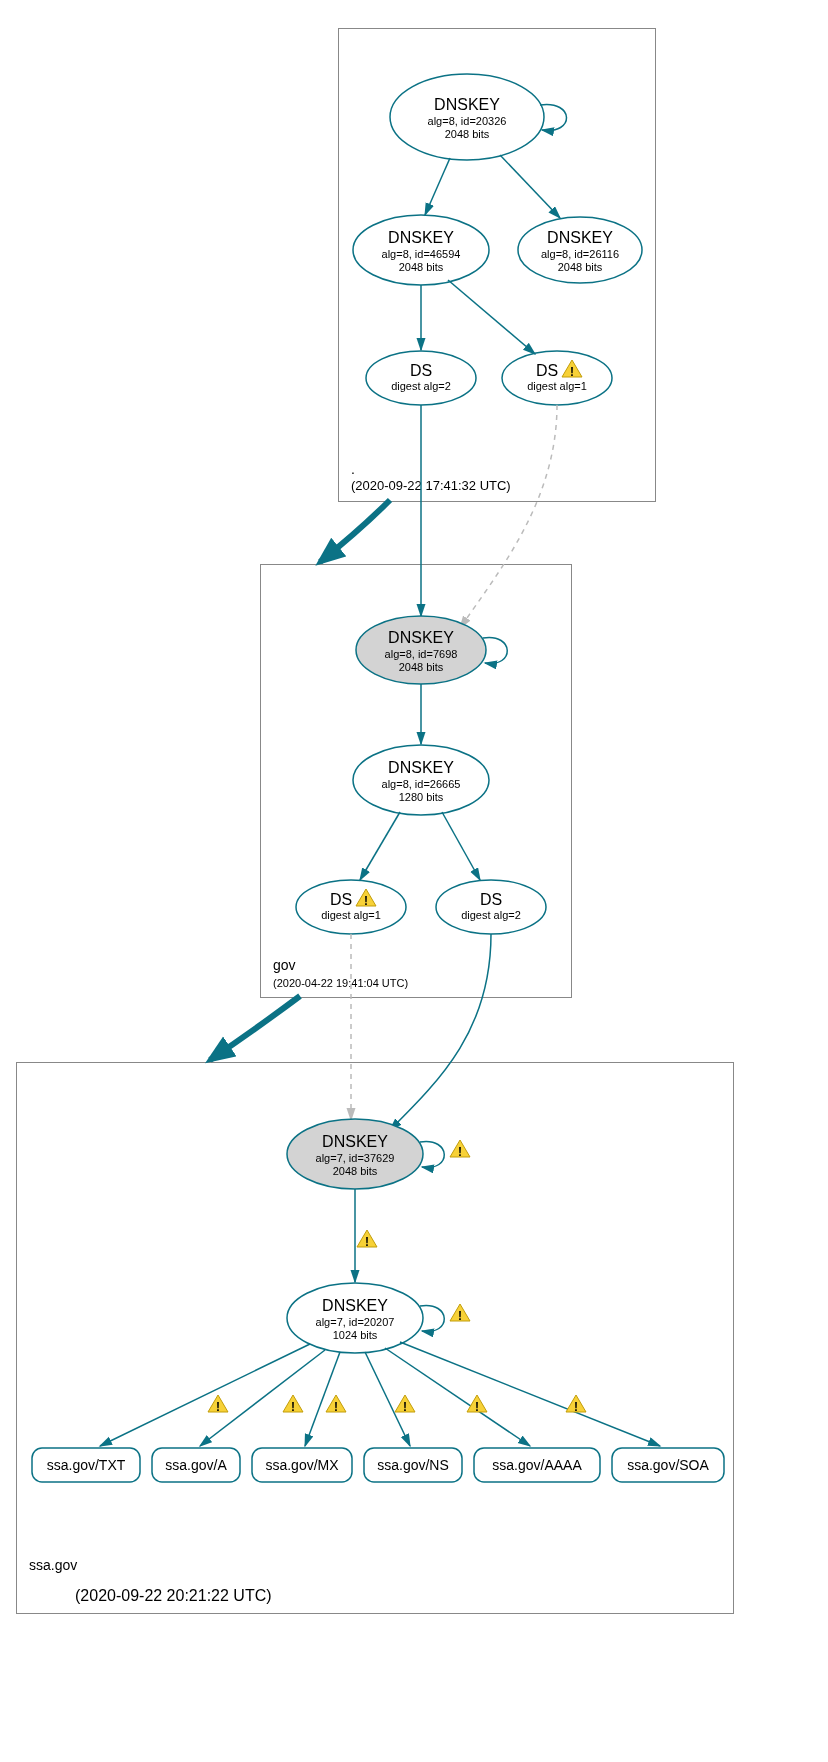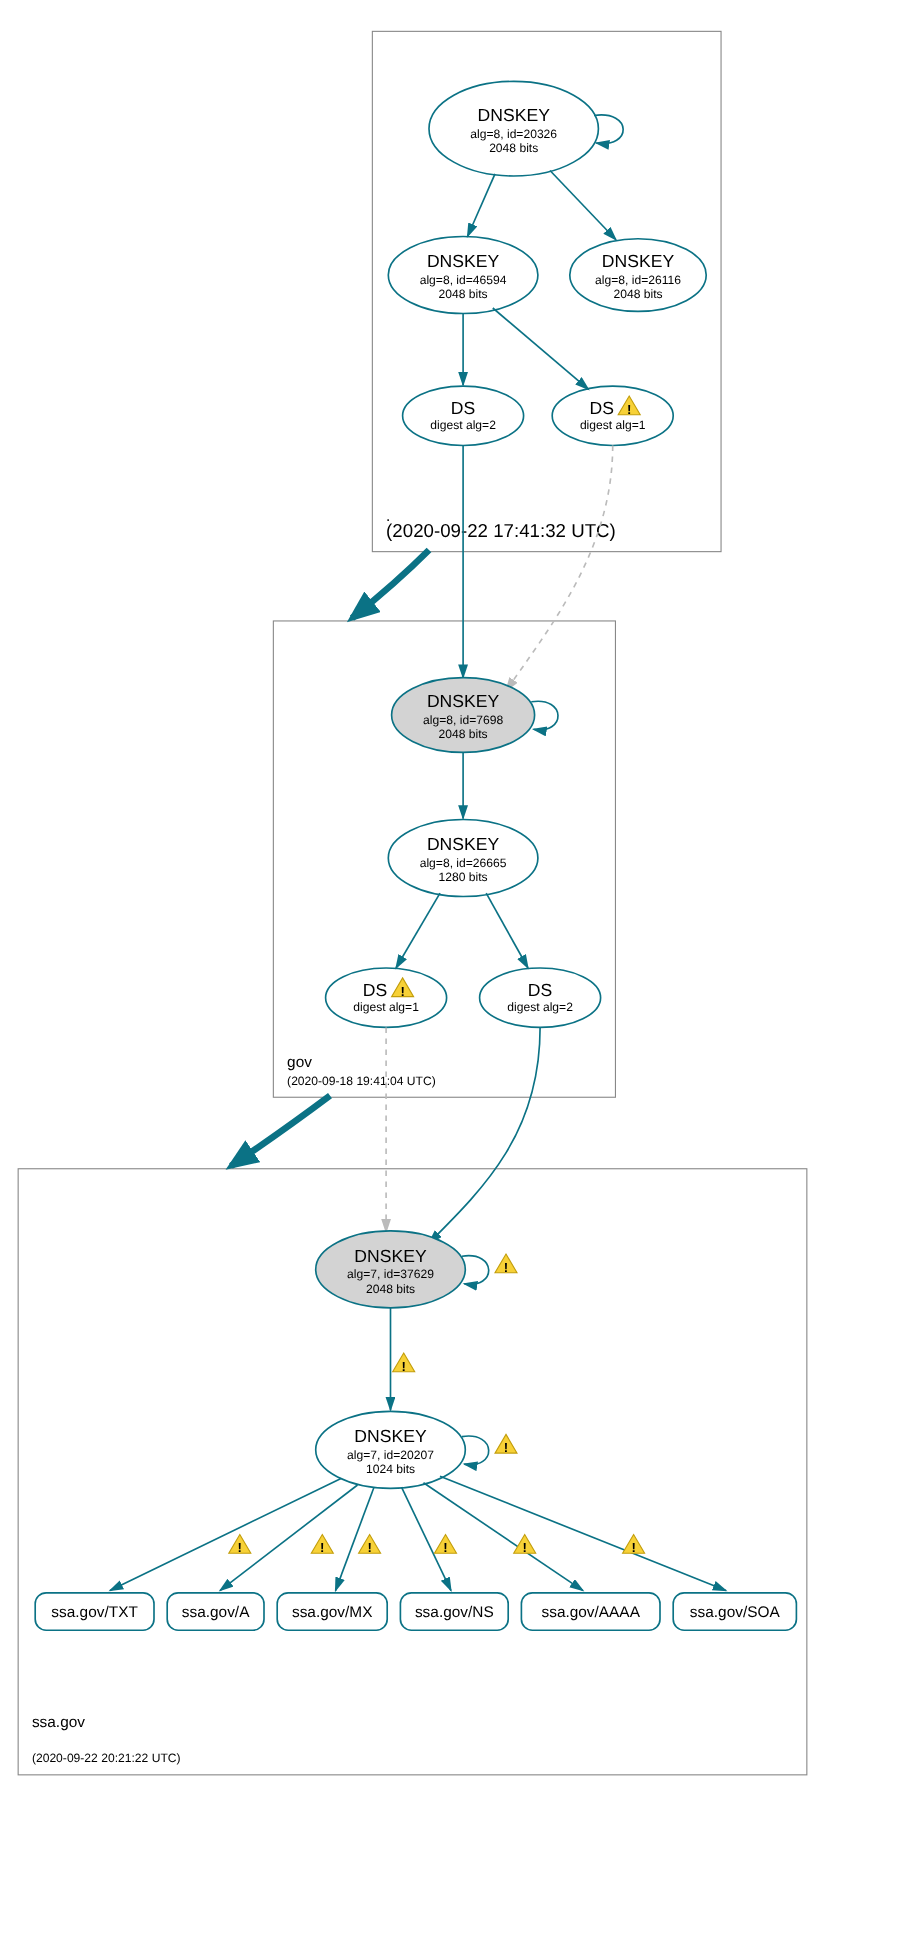--- a/index.html
+++ b/index.html
@@ -86,31 +86,31 @@
     font-weight: bold;
     fill: #000;
     text-anchor: middle;
   }
 </style>
 </head>
 <body>
 
 <div class="zone-box" style="left:338px; top:28px; width:316px; height:472px;">
   <div class="zone-label" style="bottom:24px;">.</div>
-  <div class="zone-label" style="bottom:8px; font-size:17px;">(2020-09-22 17:41:32 UTC)</div>
+  <div class="zone-label" style="bottom:8px; font-size:13px;">(2020-09-22 17:41:32 UTC)</div>
 </div>
 
-<div class="zone-box" style="left:248px; top:564px; width:310px; height:432px;">
+<div class="zone-box" style="left:260px; top:564px; width:310px; height:432px;">
   <div class="zone-label" style="bottom:24px;">gov</div>
-  <div class="zone-label" style="bottom:8px; font-size:11px;">(2020-09-18 19:41:04 UTC)</div>
+  <div class="zone-label" style="bottom:8px; font-size:11px;">(2020-04-22 19:41:04 UTC)</div>
 </div>
 
 <div class="zone-box" style="left:16px; top:1062px; width:716px; height:550px;">
   <div class="zone-label" style="bottom:40px;">ssa.gov</div>
-  <div class="zone-label" style="bottom:8px; font-size:11px;">(2020-09-22 20:21:22 UTC)</div>
+  <div class="zone-label" style="bottom:8px; font-size:16px;margin-left:46px;">(2020-09-22 20:21:22 UTC)</div>
 </div>
 
 <svg width="828" height="1762">
 <defs>
   <marker id="arrow" markerWidth="10" markerHeight="10" refX="8" refY="3" orient="auto">
     <path d="M0,0 L0,6 L9,3 z" class="arrowhead"></path>
   </marker>
   <marker id="arrow-gray" markerWidth="10" markerHeight="10" refX="8" refY="3" orient="auto">
     <path d="M0,0 L0,6 L9,3 z" class="arrowhead-gray"></path>
   </marker>

